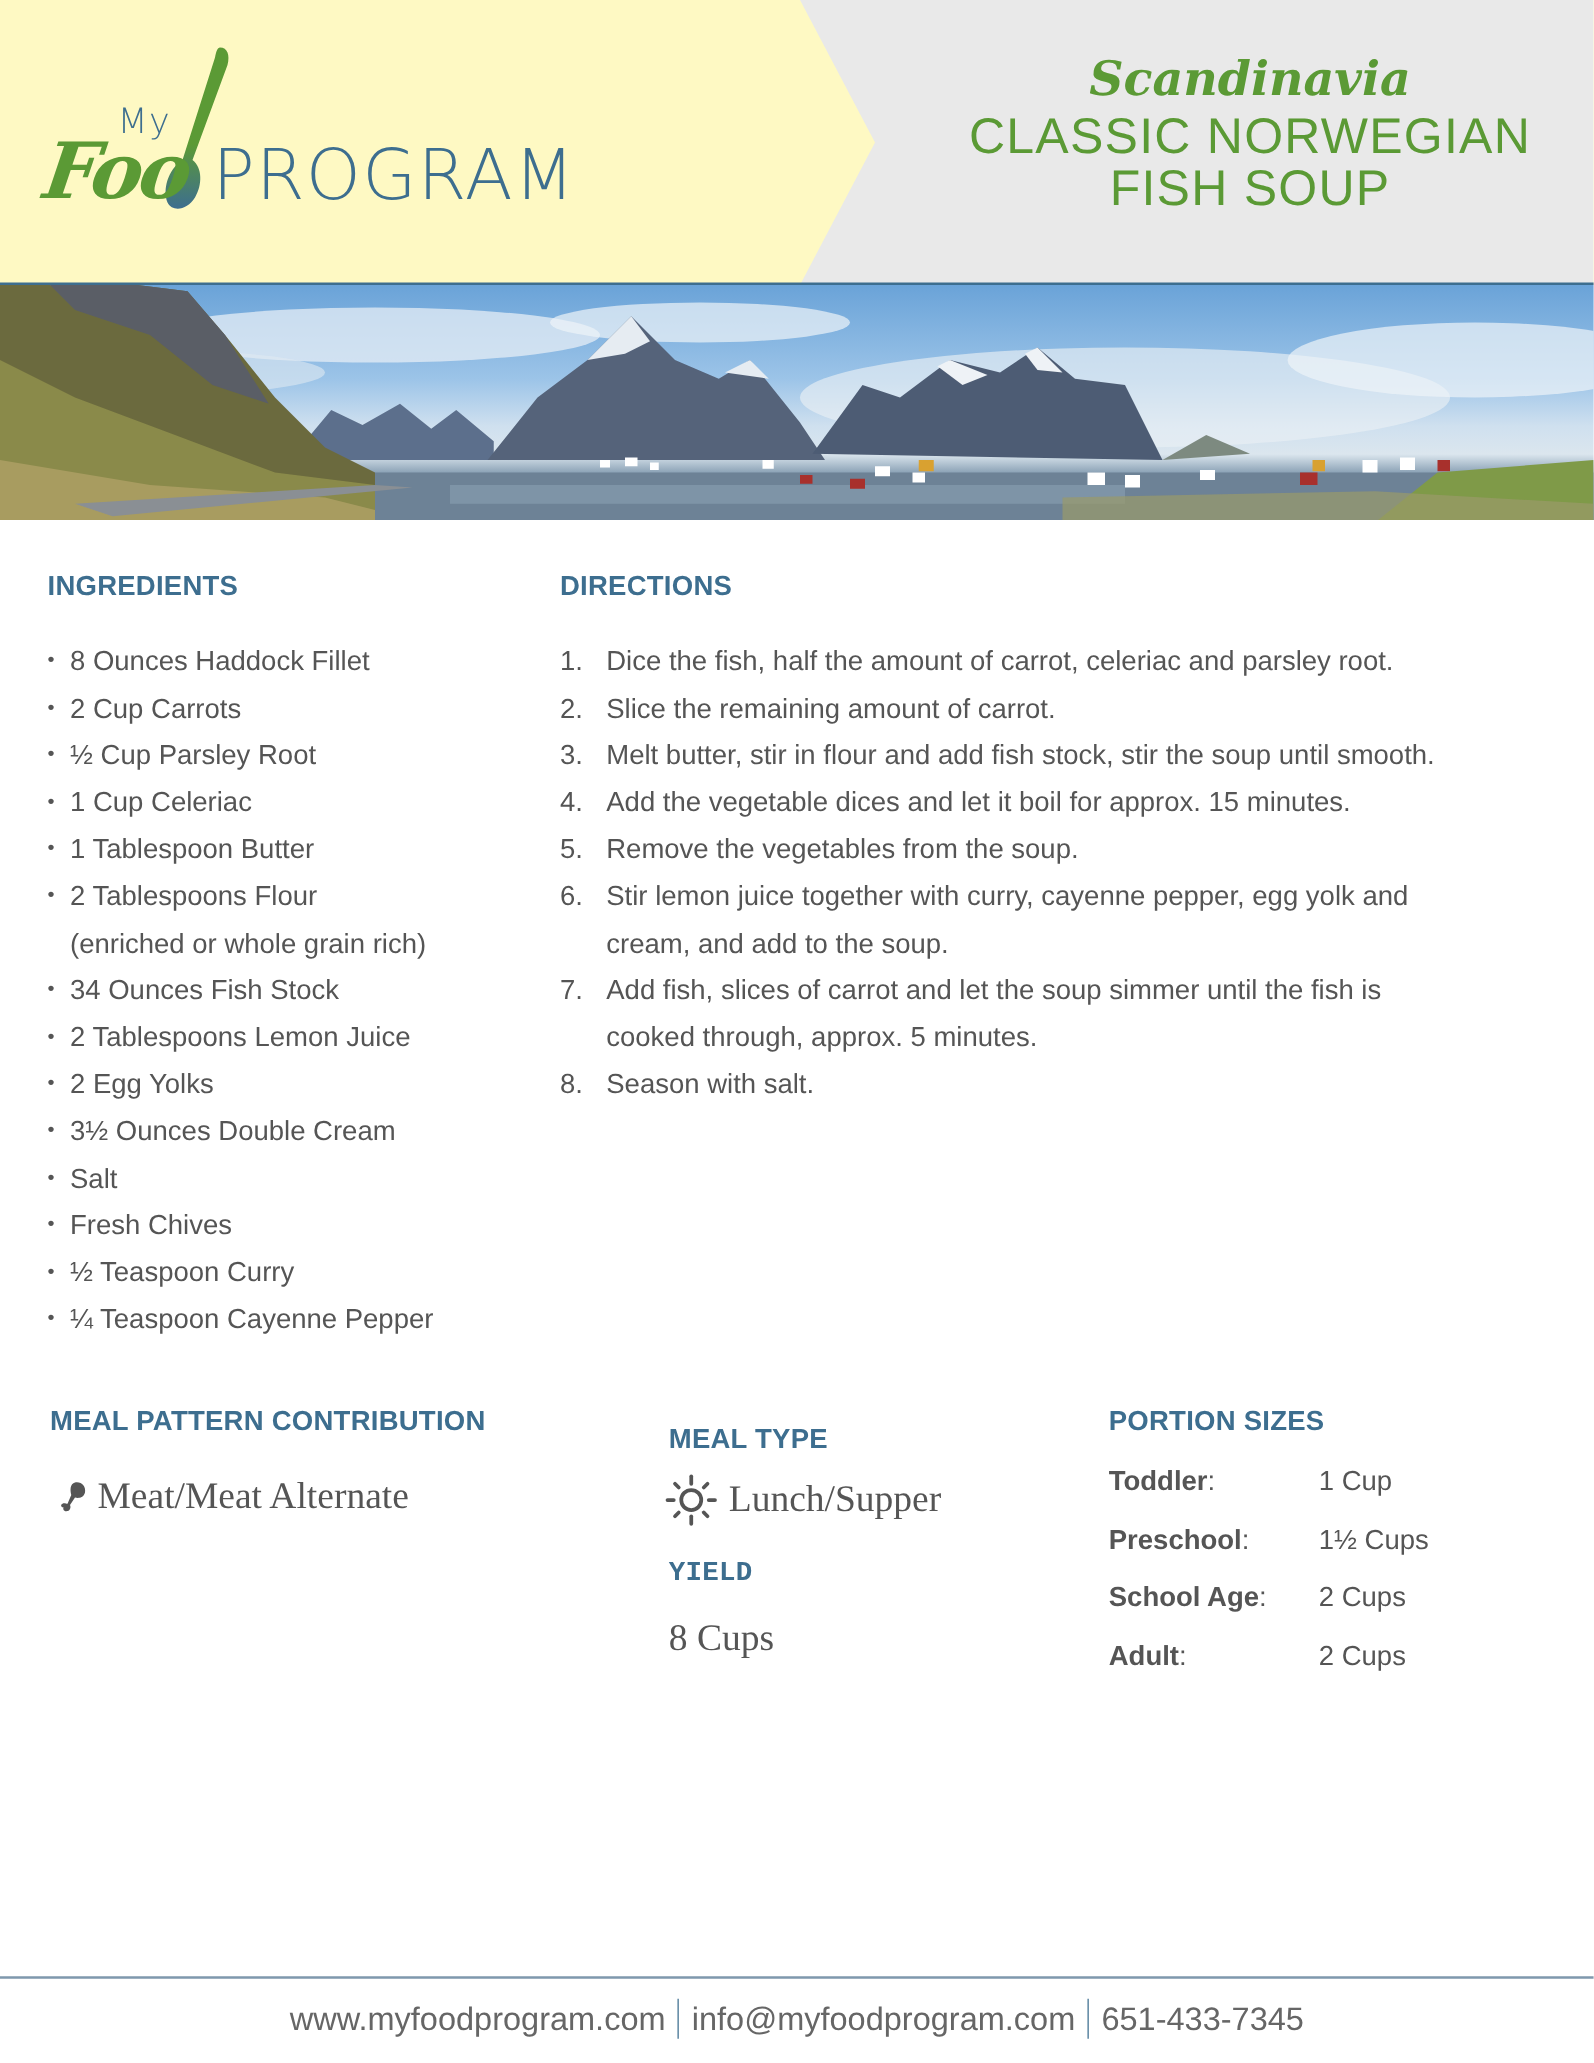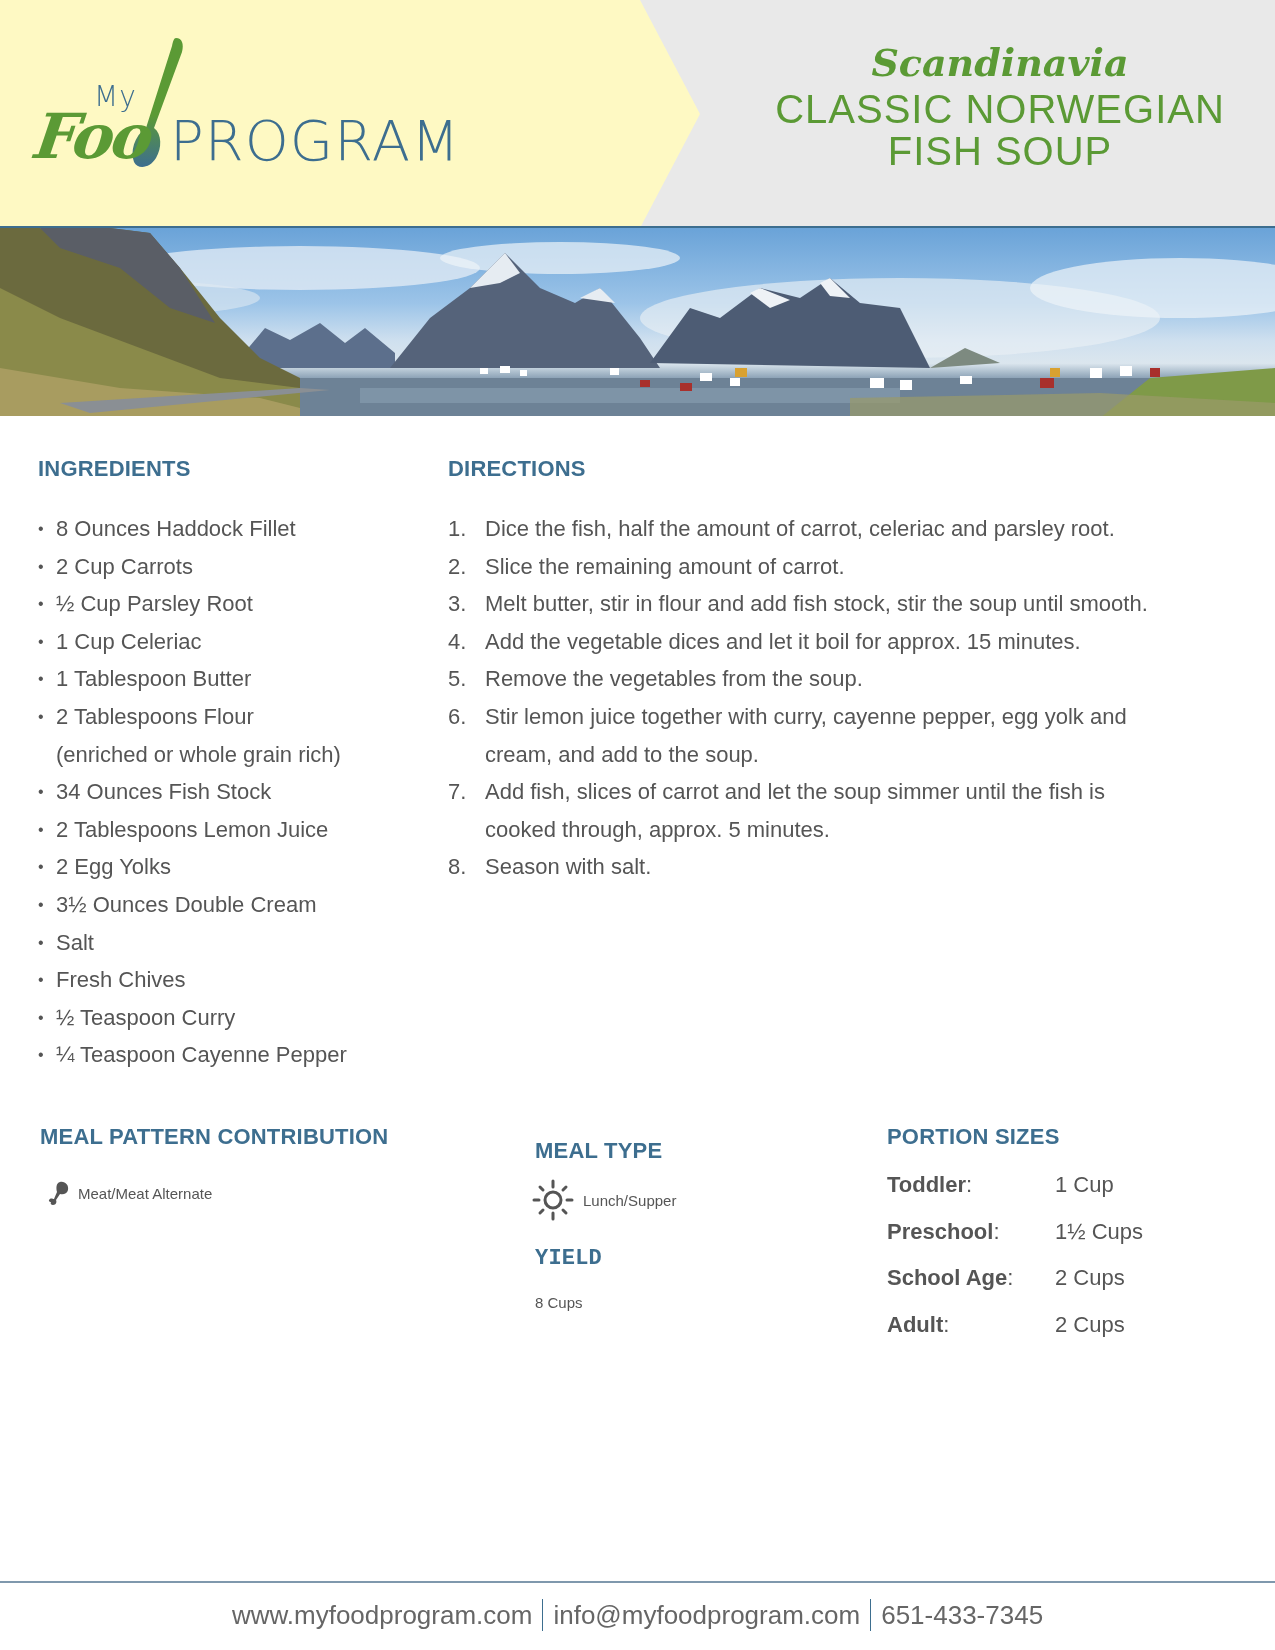--- a/index.html
+++ b/index.html
@@ -33,21 +33,21 @@
   .ing-list li .sub { display: block; }
 
   .directions { position: absolute; left: 448px; top: 456px; width: 800px; }
   .dir-list { position: absolute; left: 0; top: 54px; list-style: none; width: 800px; }
   .dir-list li { position: relative; padding-left: 37px; font-size: 22px; line-height: 37.6px; color: #555555; }
   .dir-list li .num { position: absolute; left: 0; top: 0; }
 
   .meal-pattern { position: absolute; left: 40px; top: 1124px; width: 460px; }
   .meal-type { position: absolute; left: 535px; top: 1126px; width: 300px; }
   .portions { position: absolute; left: 887px; top: 1124px; width: 380px; }
-  .row-icon-text { position: absolute; display: flex; align-items: center; font-size: 15px; color: #555555; }
+  .row-icon-text { position: absolute; display: flex; align-items: center; font-size: 30px; color: #555555; font-family: Liberation Serif, serif; }
   .row-icon-text svg { margin-right: 8px; }
 
   .portion-table { position: absolute; left: 0; top: 48px; }
   .portion-row { position: relative; height: 46.5px; font-size: 22px; color: #555555; width: 380px; }
   .portion-label { position: absolute; left: 0; top: 0; font-weight: bold; color: #555555; }
   .portion-label .colon { font-weight: normal; }
   .portion-value { position: absolute; left: 168px; top: 0; }
 
   .footer-line { position: absolute; left: 0; top: 1581px; width: 1275px; height: 2px; background: #7f98ad; }
   .footer { position: absolute; left: 0; top: 1598px; width: 1275px; text-align: center; font-size: 26px; color: #666666; font-family: "Liberation Sans", sans-serif; }

